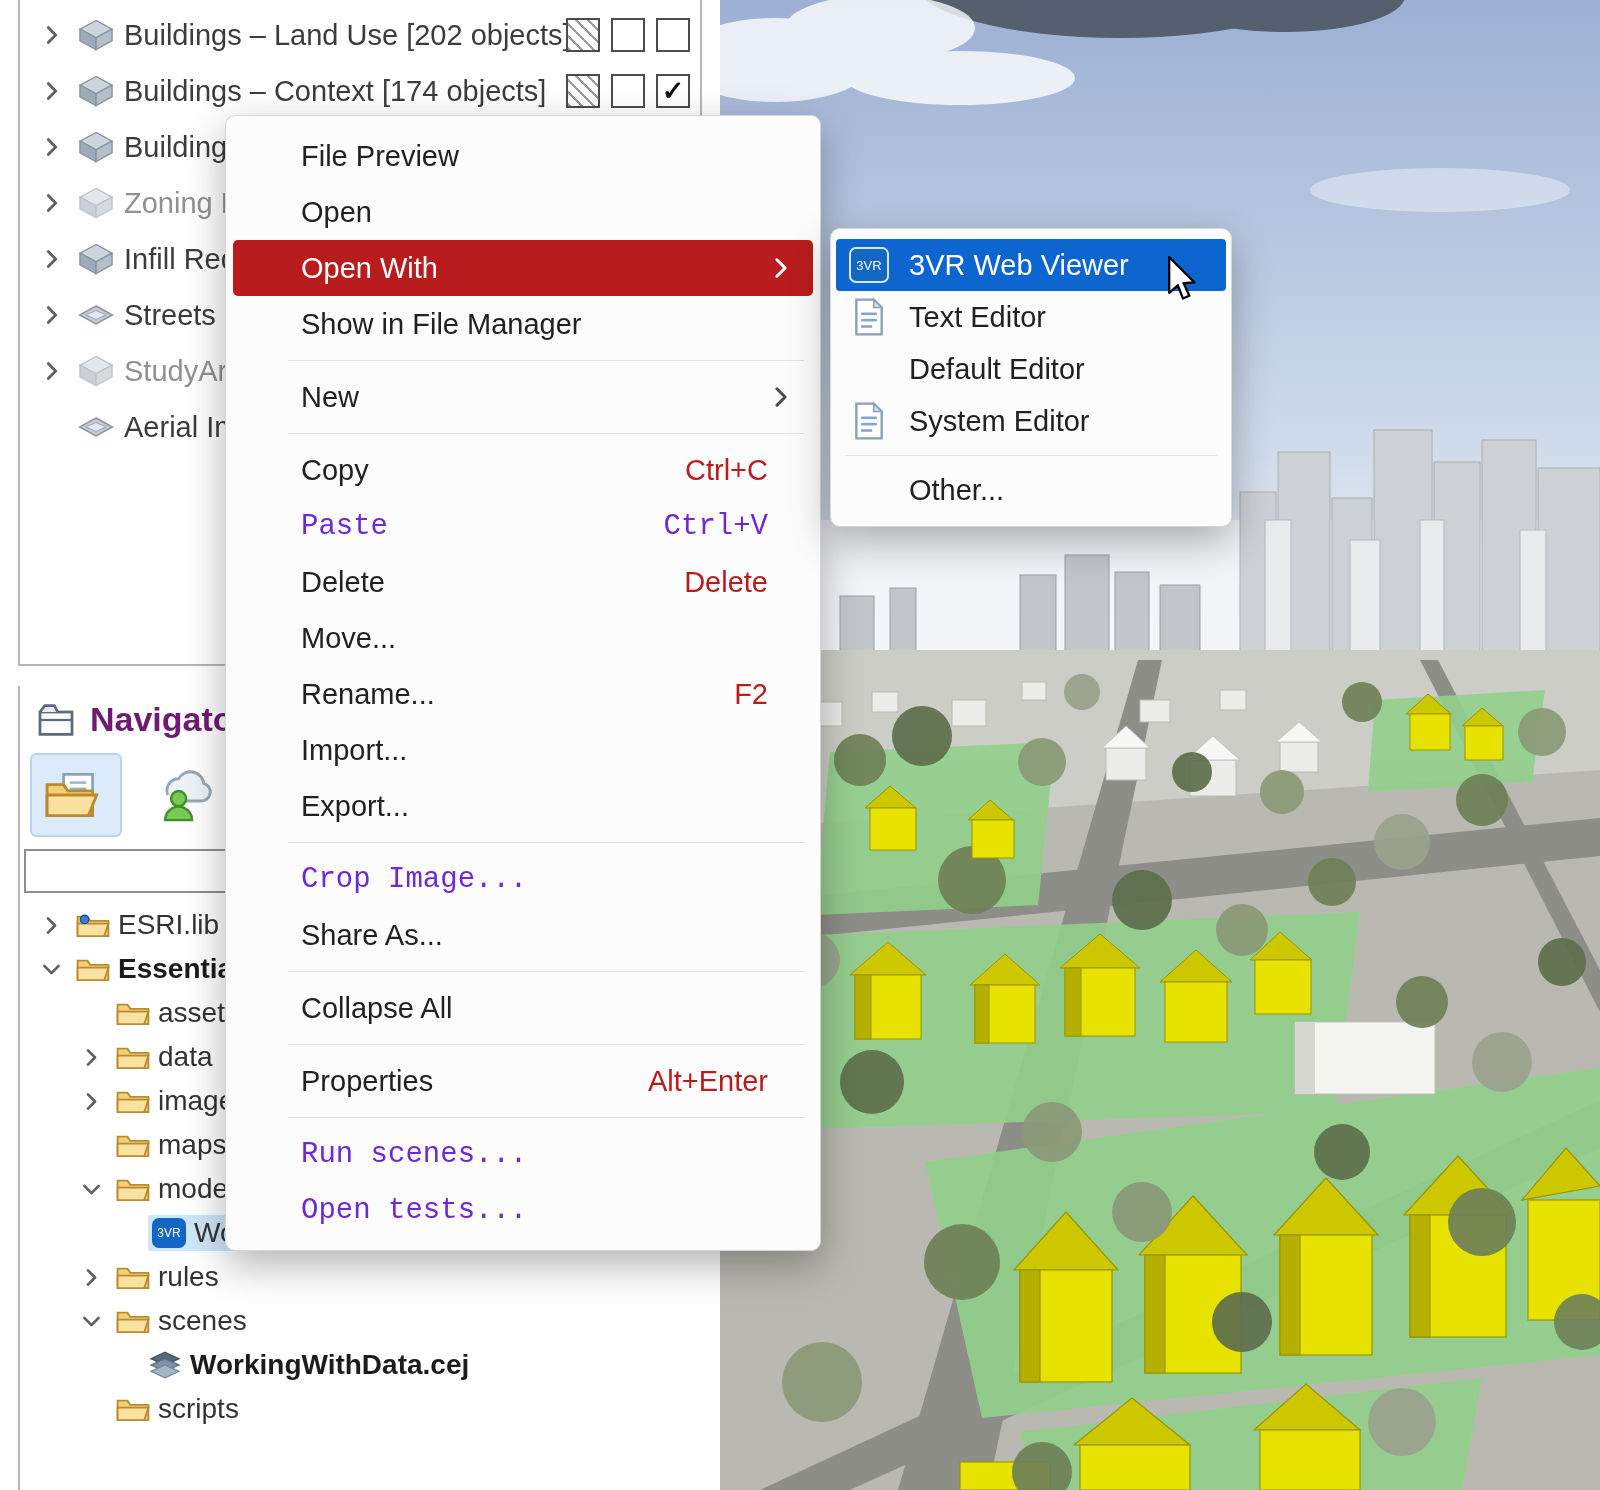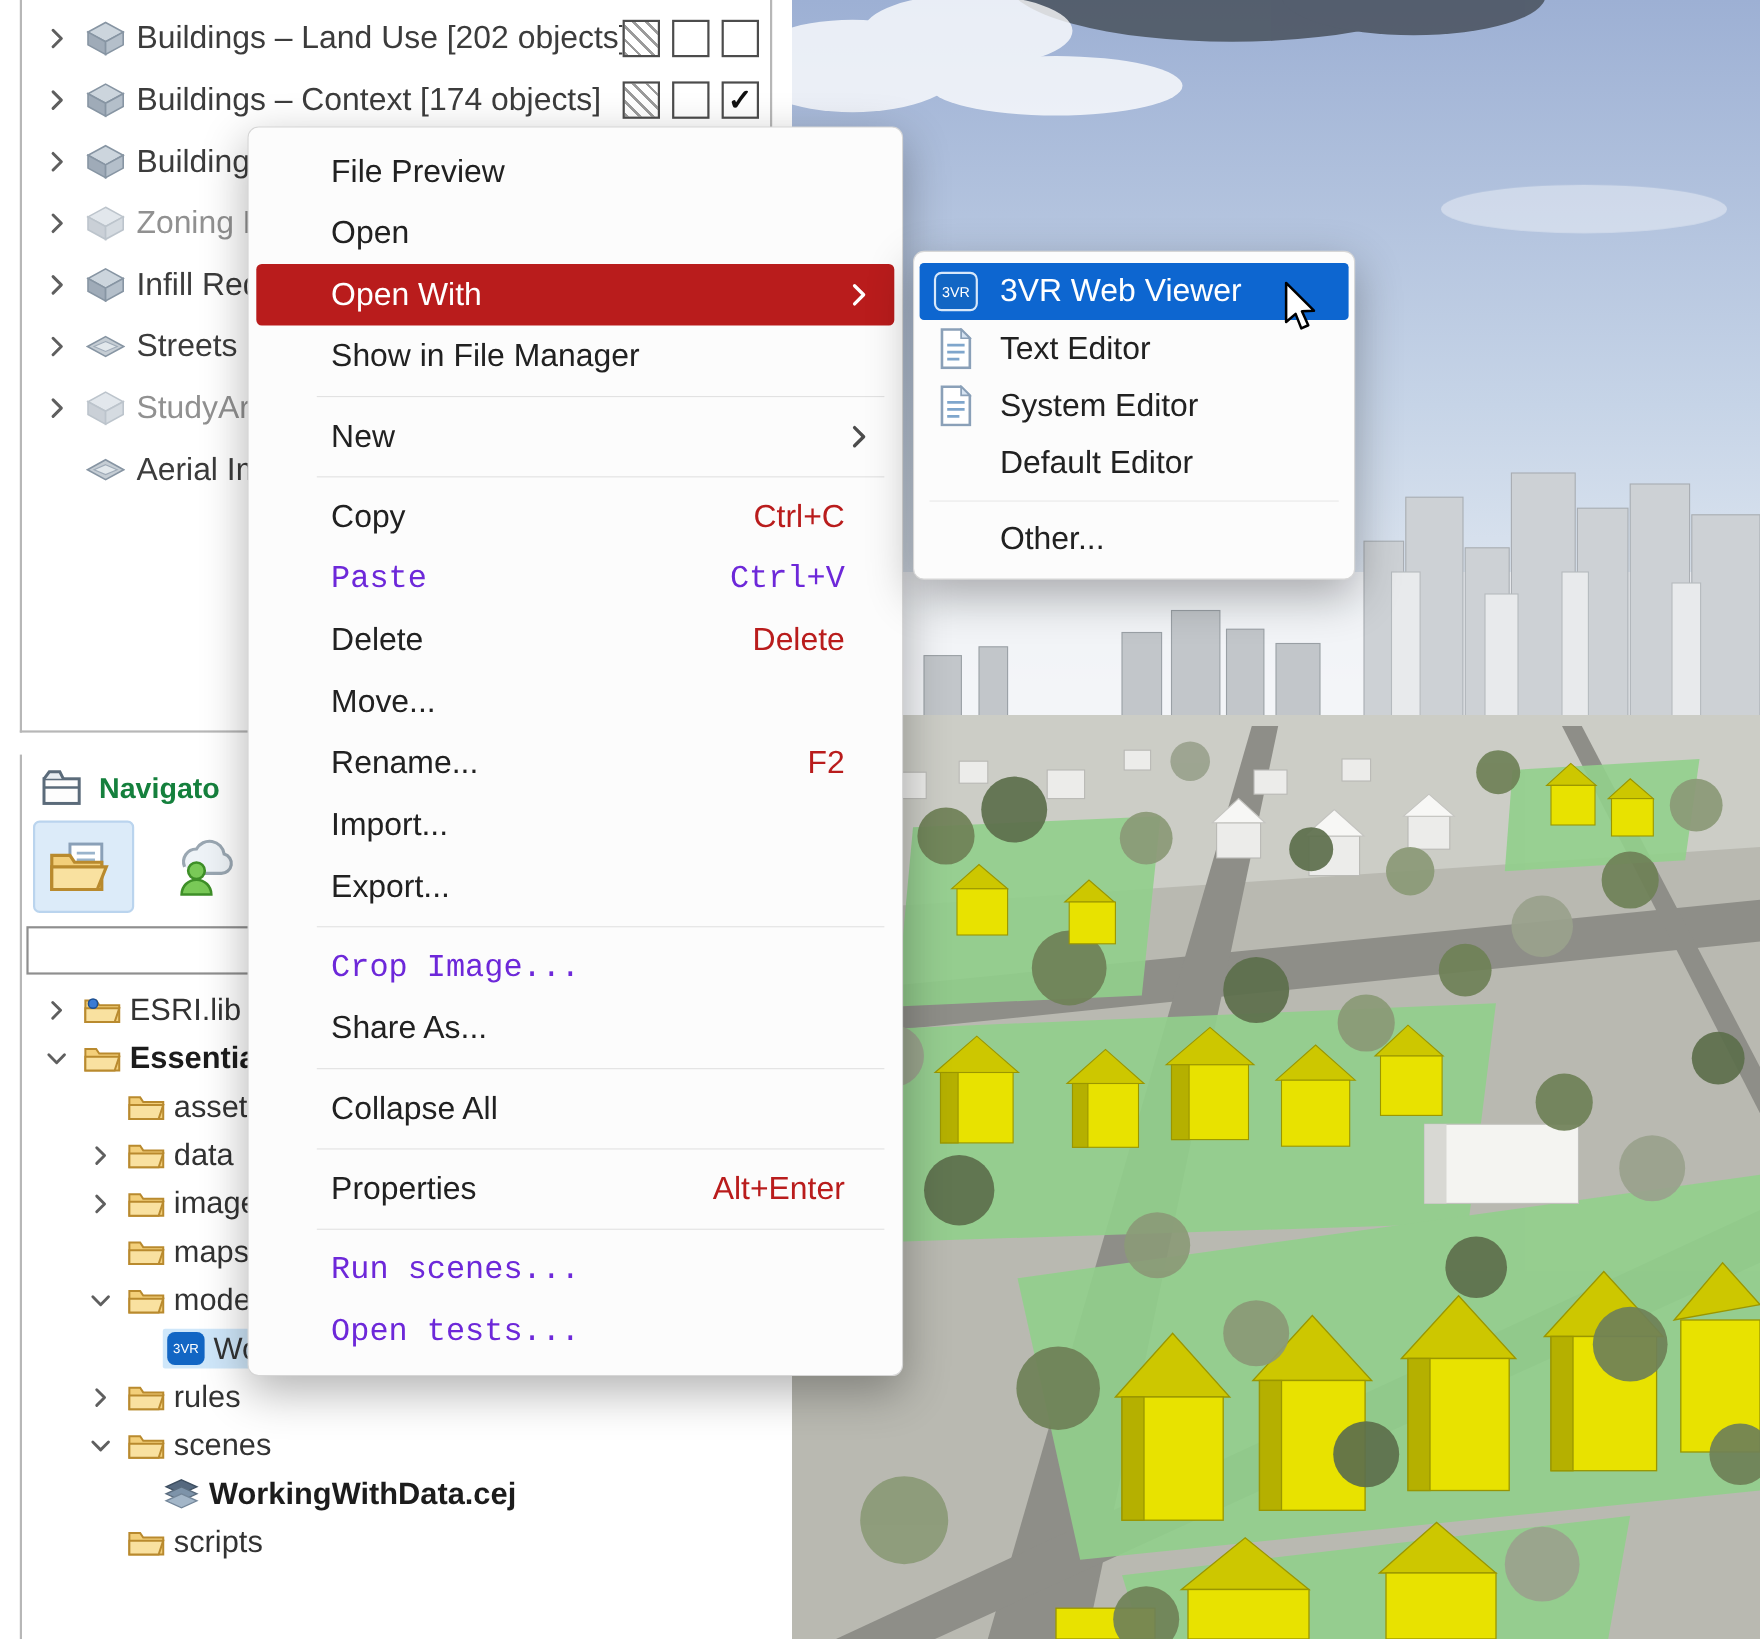--- a/index.html
+++ b/index.html
@@ -26,21 +26,21 @@
   .cb { width: 34px; height: 34px; border: 2.5px solid #4c4c4c; background: #fff;
     display: flex; align-items: center; justify-content: center; }
   .cb.hatched { background-image: repeating-linear-gradient(45deg, #9b9b9b 0 2.5px, transparent 2.5px 8.5px); }
   .cb .mark { font-size: 27px; font-weight: bold; color: #111; line-height: 1; }
 
   
   #navigator { position: absolute; left: 18px; top: 686px; width: 684px; height: 804px;
     background: #fff; border-left: 2px solid #b7b7b7; z-index: 2; padding-top: 6px; }
   .nav-header { display: flex; align-items: center; gap: 16px; padding: 8px 6px 8px 18px; }
   .nav-header svg { width: 36px; height: 32px; }
-  .nav-title { font-size: 26px; font-weight: bold; color: #15803d; white-space: nowrap; }
+  .nav-title { font-size: 34px; font-weight: bold; color: #701a75; white-space: nowrap; }
   .nav-toolbar { display: flex; align-items: center; gap: 16px; padding: 6px 0 10px 10px; }
   .tbtn { width: 92px; height: 84px; display: flex; align-items: center; justify-content: center;
     border-radius: 6px; }
   .tbtn.active { background: #dcebf9; border: 2px solid #bad4ee; }
   .tbtn svg { width: 62px; height: 54px; }
   .nav-filter { display: block; margin: 2px 0 10px 4px; width: 676px; height: 44px;
     border: 2px solid #8f8f8f; background: #fff; font-size: 26px; padding: 0 10px;
     font-family: "Liberation Sans", sans-serif; }
   .nrow { display: flex; align-items: center; height: 44px; }
   .nrow .chev { width: 34px; color: #5f5f5f; display: flex; align-items: center; }
@@ -694,30 +694,30 @@
     </div>
     <div class="smi">
       <span class="sicon">
           <svg>
             <use href="#sym-doc"></use>
           </svg>
         </span>
       <span class="ml">Text Editor</span>
     </div>
     <div class="smi">
-      <span class="sicon">
-          <svg>
-            <use href="#sym-doc"></use>
-          </svg>
-        </span>
-      <span class="ml">System Editor</span>
-    </div>
-    <div class="smi">
       <span class="sicon"></span>
       <span class="ml">Default Editor</span>
+    </div>
+    <div class="smi">
+      <span class="sicon">
+          <svg>
+            <use href="#sym-doc"></use>
+          </svg>
+        </span>
+      <span class="ml">System Editor</span>
     </div>
     <div class="ssep"></div>
     <div class="smi">
       <span class="sicon"></span>
       <span class="ml">Other...</span>
     </div>
   </div>
 
   <div id="cursor">
     <svg viewBox="0 0 26 40" width="34" height="46">

